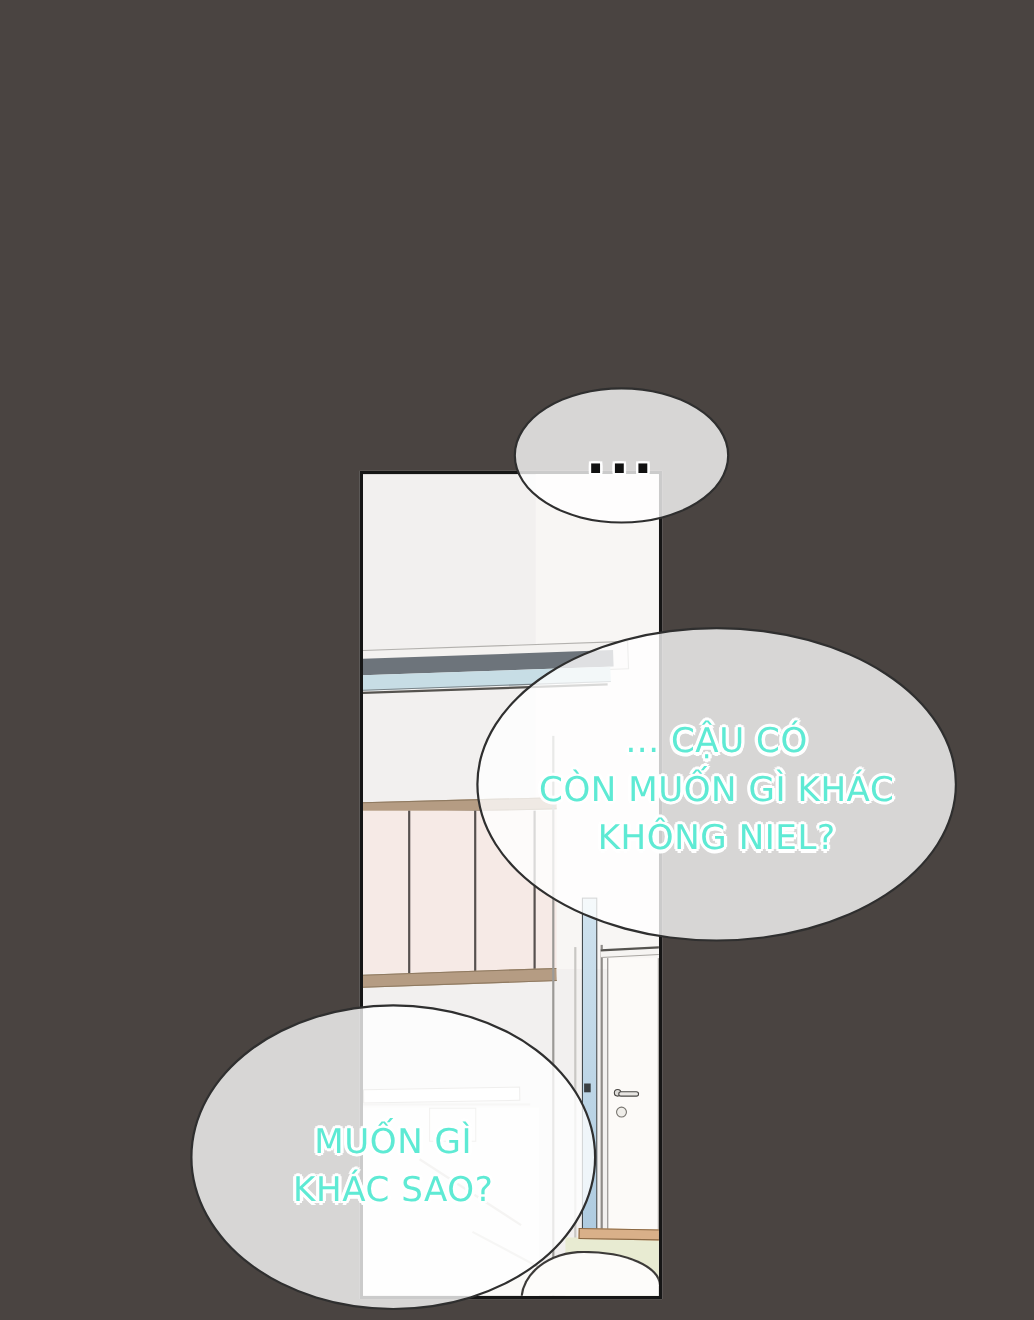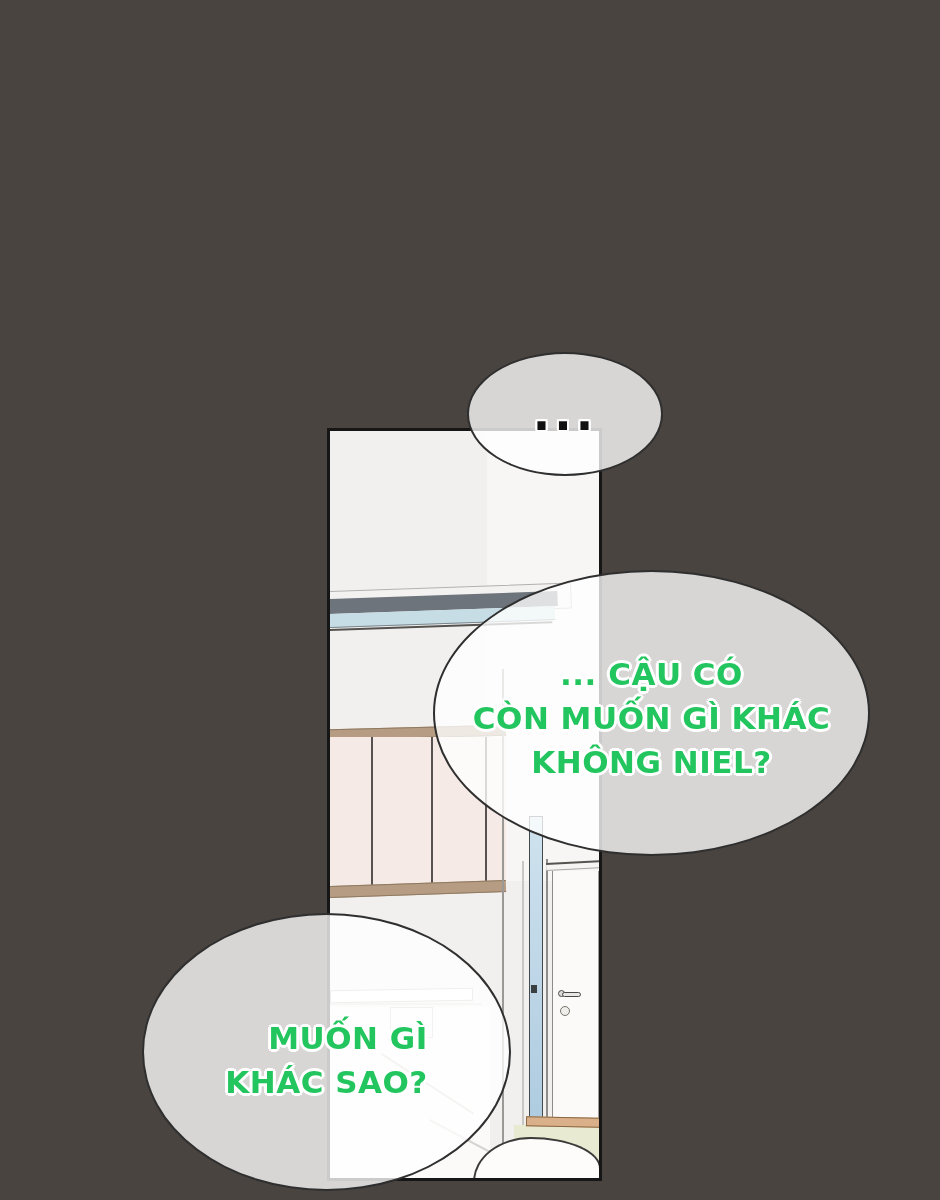--- a/index.html
+++ b/index.html
@@ -52,23 +52,23 @@
   .threshold{left:196px;top:686px;width:74px;height:10px;background:#d9b089;border:1px solid #8a6844;transform:rotate(1deg);}
   .floor{left:184px;top:694px;width:85px;height:53px;background:#e8ebd2;}
   .blob{left:143px;top:706px;width:128px;height:45px;background:#fdfcfa;
         border:2px solid #3c3a38;border-bottom:none;border-radius:45% 55% 0 0 / 100% 70% 0 0;}
 
   
   .bubble{border-radius:50%;background:rgba(255,255,255,0.78);border:2.5px solid #2f2f2f;
           display:flex;align-items:center;justify-content:center;text-align:center;}
   .bubble-ellipsis{left:467px;top:352px;width:196px;height:124px;}
   .bubble-question{left:433px;top:570px;width:437px;height:286px;padding-top:10px;}
-  .bubble-reply{left:142px;top:913px;width:369px;height:278px;padding-top:16px;text-align:right;}
+  .bubble-reply{left:173px;top:913px;width:369px;height:278px;padding-top:16px;}
 
-  .bubble-text{position:static;white-space:pre-line;color:#22c55e;font-weight:bold;
+  .bubble-text{position:static;white-space:pre-line;color:#5eead4;font-weight:normal;
     font-size:31px;line-height:1.42;letter-spacing:.5px;
     text-shadow:-2px -2px 0 #fff,0 -2px 0 #fff,2px -2px 0 #fff,
                 -2px 0 0 #fff,2px 0 0 #fff,
                 -2px 2px 0 #fff,0 2px 0 #fff,2px 2px 0 #fff,
                 -3px 0 0 #fff,3px 0 0 #fff,0 3px 0 #fff,0 -3px 0 #fff;}
   .ellipsis-text{position:static;font-size:46px;font-weight:bold;letter-spacing:4px;line-height:8px;
     color:#111;
     text-shadow:-2px -2px 0 #fff,0 -2px 0 #fff,2px -2px 0 #fff,
                 -2px 0 0 #fff,2px 0 0 #fff,
                 -2px 2px 0 #fff,0 2px 0 #fff,2px 2px 0 #fff;}

